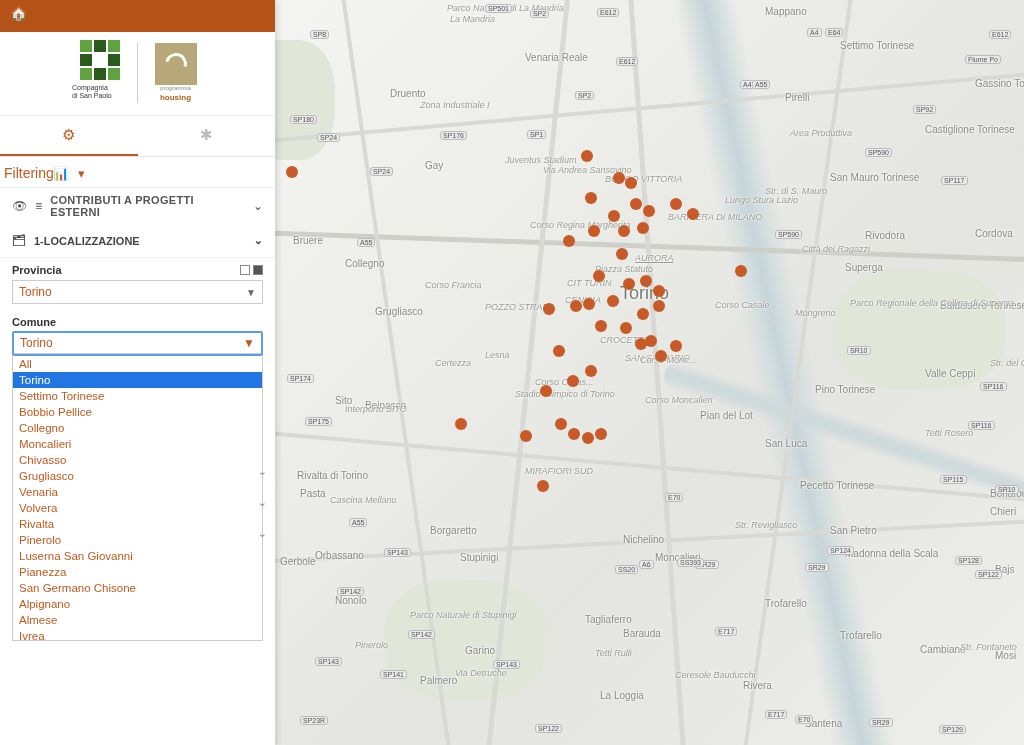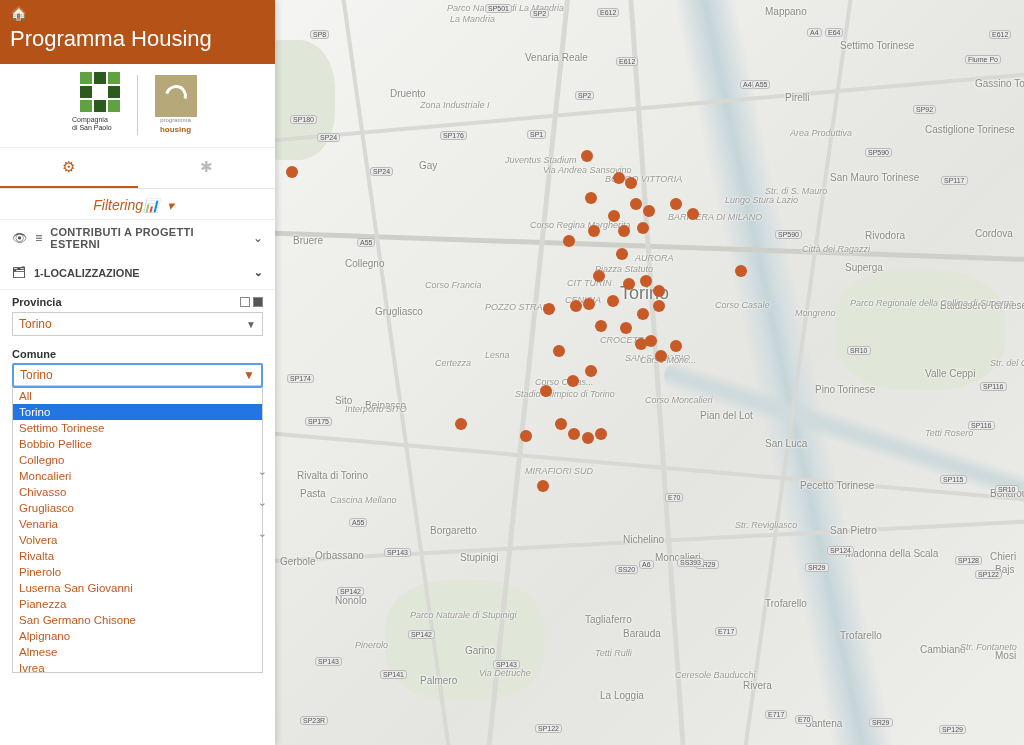--- a/index.html
+++ b/index.html
@@ -82,24 +82,23 @@
   display:flex;
   border-bottom:1px solid #e5e5e5;
 }
 .tab {
   flex:1; text-align:center; padding:10px 0;
   font-size:15px;
 }
 .tab.active { color:#C15A1E; border-bottom:2px solid #C15A1E; background:#fff;}
 .tab.inactive { color:#bbb; }
 .filter-head {
-  display:flex; justify-content:center; align-items:center;
+  display:flex; justify-content:flex-start; align-items:center;
   padding:8px 12px 6px 4px;
   color:#C15A1E;
-  font-style:italic;
 }
 .filter-head .ftxt { font-size:14px; }
 .filter-head .ficons { display:flex; gap:8px; align-items:center; font-size:13px;}
 .layer-row {
   display:flex; align-items:center; gap:8px;
   padding:6px 12px;
   font-size:12px; color:#555;
   border-top:1px solid #eee;
 }
 .layer-name { flex:1; font-weight:600; font-size:11px; letter-spacing:0.3px;}
@@ -246,21 +245,20 @@
 }
 </style>
 </head>
 <body>
 
 <div class="sidebar">
   <div class="header-bar">
     <div class="home-row">
       <span class="home">🏠</span>
     </div>
-    <div class="title">Programma Housing</div>
   </div>
 
   <div class="logo-area">
     <div class="logo-csp">
       <div class="csp-grid">
         <span class="g"></span>
           <span class="d"></span>
           <span class="g"></span>
         <span class="d"></span>
           <span class="w"></span>
@@ -388,50 +386,50 @@
     <div class="label " style="left: 22px; top: 470px;">Rivalta di Torino</div>
     <div class="label " style="left: 40px; top: 550px;">Orbassano</div>
     <div class="label " style="left: 348px; top: 534px;">Nichelino</div>
     <div class="label " style="left: 380px; top: 552px;">Moncalieri</div>
     <div class="label " style="left: 565px; top: 40px;">Settimo Torinese</div>
     <div class="label " style="left: 555px; top: 172px;">San Mauro Torinese</div>
     <div class="label " style="left: 700px; top: 78px;">Gassino Torinese</div>
     <div class="label " style="left: 650px; top: 124px;">Castiglione Torinese</div>
     <div class="label " style="left: 540px; top: 384px;">Pino Torinese</div>
     <div class="label " style="left: 525px; top: 480px;">Pecetto Torinese</div>
-    <div class="label " style="left: 715px; top: 506px; margin-top: 45px;">Chieri</div>
+    <div class="label " style="left: 715px; top: 506px;">Chieri</div>
     <div class="label " style="left: 665px; top: 300px;">Baldissero Torinese</div>
     <div class="label " style="left: 590px; top: 230px;">Rivodora</div>
     <div class="label " style="left: 700px; top: 228px;">Cordova</div>
     <div class="label " style="left: 650px; top: 368px;">Valle Ceppi</div>
     <div class="label " style="left: 490px; top: 6px;">Mappano</div>
     <div class="label " style="left: 510px; top: 92px;">Pirelli</div>
     <div class="label sm" style="left: 145px; top: 100px;">Zona Industriale I</div>
     <div class="label sm" style="left: 175px; top: 14px;">La Mandria</div>
     <div class="label sm" style="left: 172px; top: 3px;">Parco Naturale di La Mandria</div>
     <div class="label sm" style="left: 575px; top: 298px;">Parco Regionale della Collina di Superga</div>
     <div class="label sm" style="left: 135px; top: 610px;">Parco Naturale di Stupinigi</div>
     <div class="label " style="left: 185px; top: 552px;">Stupinigi</div>
     <div class="label " style="left: 155px; top: 525px;">Borgaretto</div>
     <div class="label " style="left: 25px; top: 488px;">Pasta</div>
     <div class="label " style="left: 5px; top: 520px; margin-top: 36px;">Gerbole</div>
     <div class="label " style="left: 18px; top: 235px;">Bruere</div>
     <div class="label sm" style="left: 55px; top: 495px;">Cascina Mellano</div>
-    <div class="label " style="left: 144px; top: 160px;">Gay</div>
+    <div class="label " style="left: 150px; top: 160px;">Gay</div>
     <div class="label sm" style="left: 210px; top: 350px;">Lesna</div>
     <div class="label sm" style="left: 160px; top: 358px;">Certezza</div>
     <div class="label sm" style="left: 230px; top: 155px;">Juventus Stadium</div>
     <div class="label sm" style="left: 240px; top: 389px;">Stadio Olimpico di Torino</div>
     <div class="label sm" style="left: 210px; top: 302px;">POZZO STRADA</div>
     <div class="label sm" style="left: 292px; top: 278px;">CIT TURIN</div>
     <div class="label sm" style="left: 290px; top: 295px;">CENISIA</div>
     <div class="label sm" style="left: 325px; top: 335px;">CROCETTA</div>
     <div class="label sm" style="left: 350px; top: 353px;">SAN SALVARIO</div>
     <div class="label sm" style="left: 320px; top: 264px;">Piazza Statuto</div>
-    <div class="label sm" style="left: 360px; top: 253px;">AURORA</div>
+    <div class="label sm" style="left: 360px; top: 253px; text-decoration: underline;">AURORA</div>
     <div class="label sm" style="left: 393px; top: 212px;">BARRIERA DI MILANO</div>
     <div class="label sm" style="left: 330px; top: 174px;">BORGO VITTORIA</div>
     <div class="label sm" style="left: 250px; top: 466px;">MIRAFIORI SUD</div>
     <div class="label sm" style="left: 150px; top: 280px;">Corso Francia</div>
     <div class="label sm" style="left: 255px; top: 220px;">Corso Regina Margherita</div>
     <div class="label sm" style="left: 268px; top: 165px;">Via Andrea Sansovino</div>
     <div class="label sm" style="left: 70px; top: 404px;">Interporto SITO</div>
     <div class="label " style="left: 60px; top: 395px;">Sito</div>
     <div class="label " style="left: 425px; top: 410px;">Pian del Lot</div>
     <div class="label " style="left: 490px; top: 438px;">San Luca</div>
@@ -461,21 +459,21 @@
     <div class="label " style="left: 645px; top: 644px;">Cambiano</div>
     <div class="label " style="left: 720px; top: 650px;">Mosi</div>
     <div class="label " style="left: 530px; top: 718px;">Santena</div>
     <div class="label " style="left: 720px; top: 564px;">Bajs</div>
     <div class="label " style="left: 60px; top: 595px;">Nonolo</div>
     <div class="label sm" style="left: 80px; top: 640px;">Pinerolo</div>
     <div class="label sm" style="left: 365px; top: 355px;">Corso Monc...</div>
     <div class="label sm" style="left: 460px; top: 520px;">Str. Revigliasco</div>
     <div class="label sm" style="left: 715px; top: 358px;">Str. del Ciri...</div>
     <div class="label sm" style="left: 685px; top: 642px;">Str. Fontaneto</div>
-    <div class="label sm" style="left: 180px; top: 668px; margin-left: 24px;">Via Detruche</div>
+    <div class="label sm" style="left: 180px; top: 668px;">Via Detruche</div>
     <div class="shield" style="left: 210px; top: 4px;">SP501</div>
     <div class="shield" style="left: 255px; top: 9px;">SP2</div>
     <div class="shield" style="left: 35px; top: 30px;">SP8</div>
     <div class="shield" style="left: 15px; top: 115px;">SP180</div>
     <div class="shield" style="left: 42px; top: 133px;">SP24</div>
     <div class="shield" style="left: 165px; top: 131px;">SP176</div>
     <div class="shield" style="left: 95px; top: 167px;">SP24</div>
     <div class="shield" style="left: 252px; top: 130px;">SP1</div>
     <div class="shield" style="left: 300px; top: 91px;">SP2</div>
     <div class="shield" style="left: 82px; top: 238px;">A55</div>

